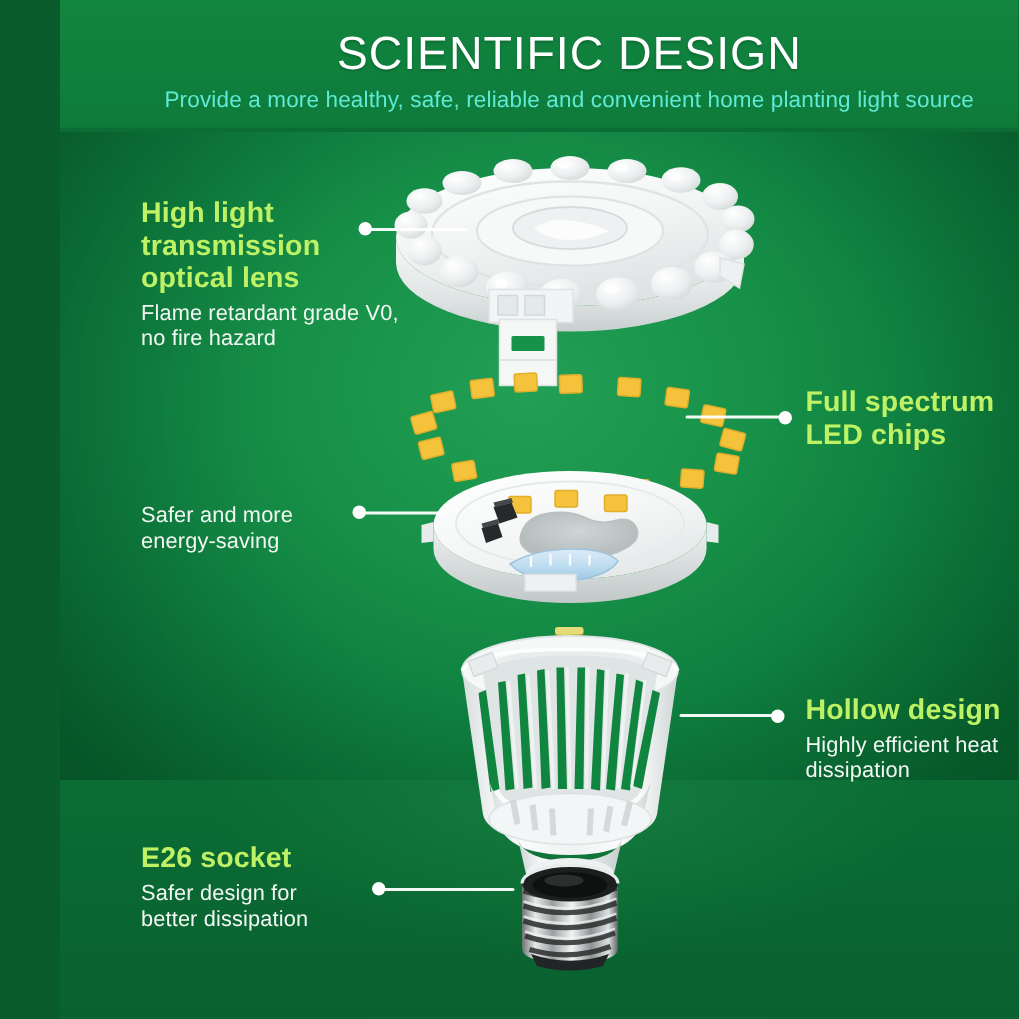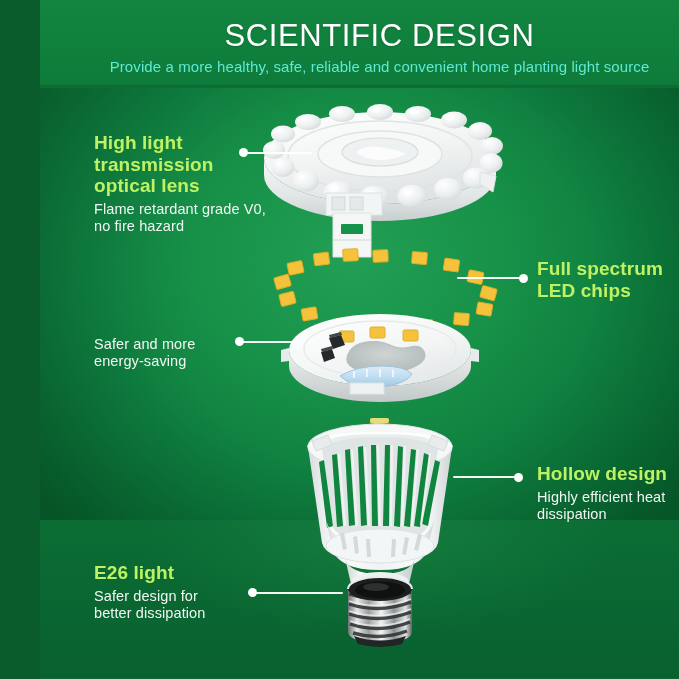--- a/index.html
+++ b/index.html
@@ -406,21 +406,21 @@
     <div class="sub">
       <span>Highly efficient heat</span><br>
       <span>dissipation</span>
     </div>
   </div>
   <div class="leader" style="left:413px;top:476px;width:62px;"></div>
   <div class="leader-dot" style="left:474px;top:472.5px;"></div>
 
   <div class="callout left" style="left:54px;top:562px;width:185px;">
     <div class="head">
-      <span>E26 light</span>
+      <span>E26 socket</span>
     </div>
     <div class="sub">
       <span>Safer design for</span><br>
       <span>better dissipation</span>
     </div>
   </div>
   <div class="leader-dot" style="left:208px;top:588px;"></div>
   <div class="leader" style="left:215px;top:591.5px;width:88px;"></div>
 
 </div>

